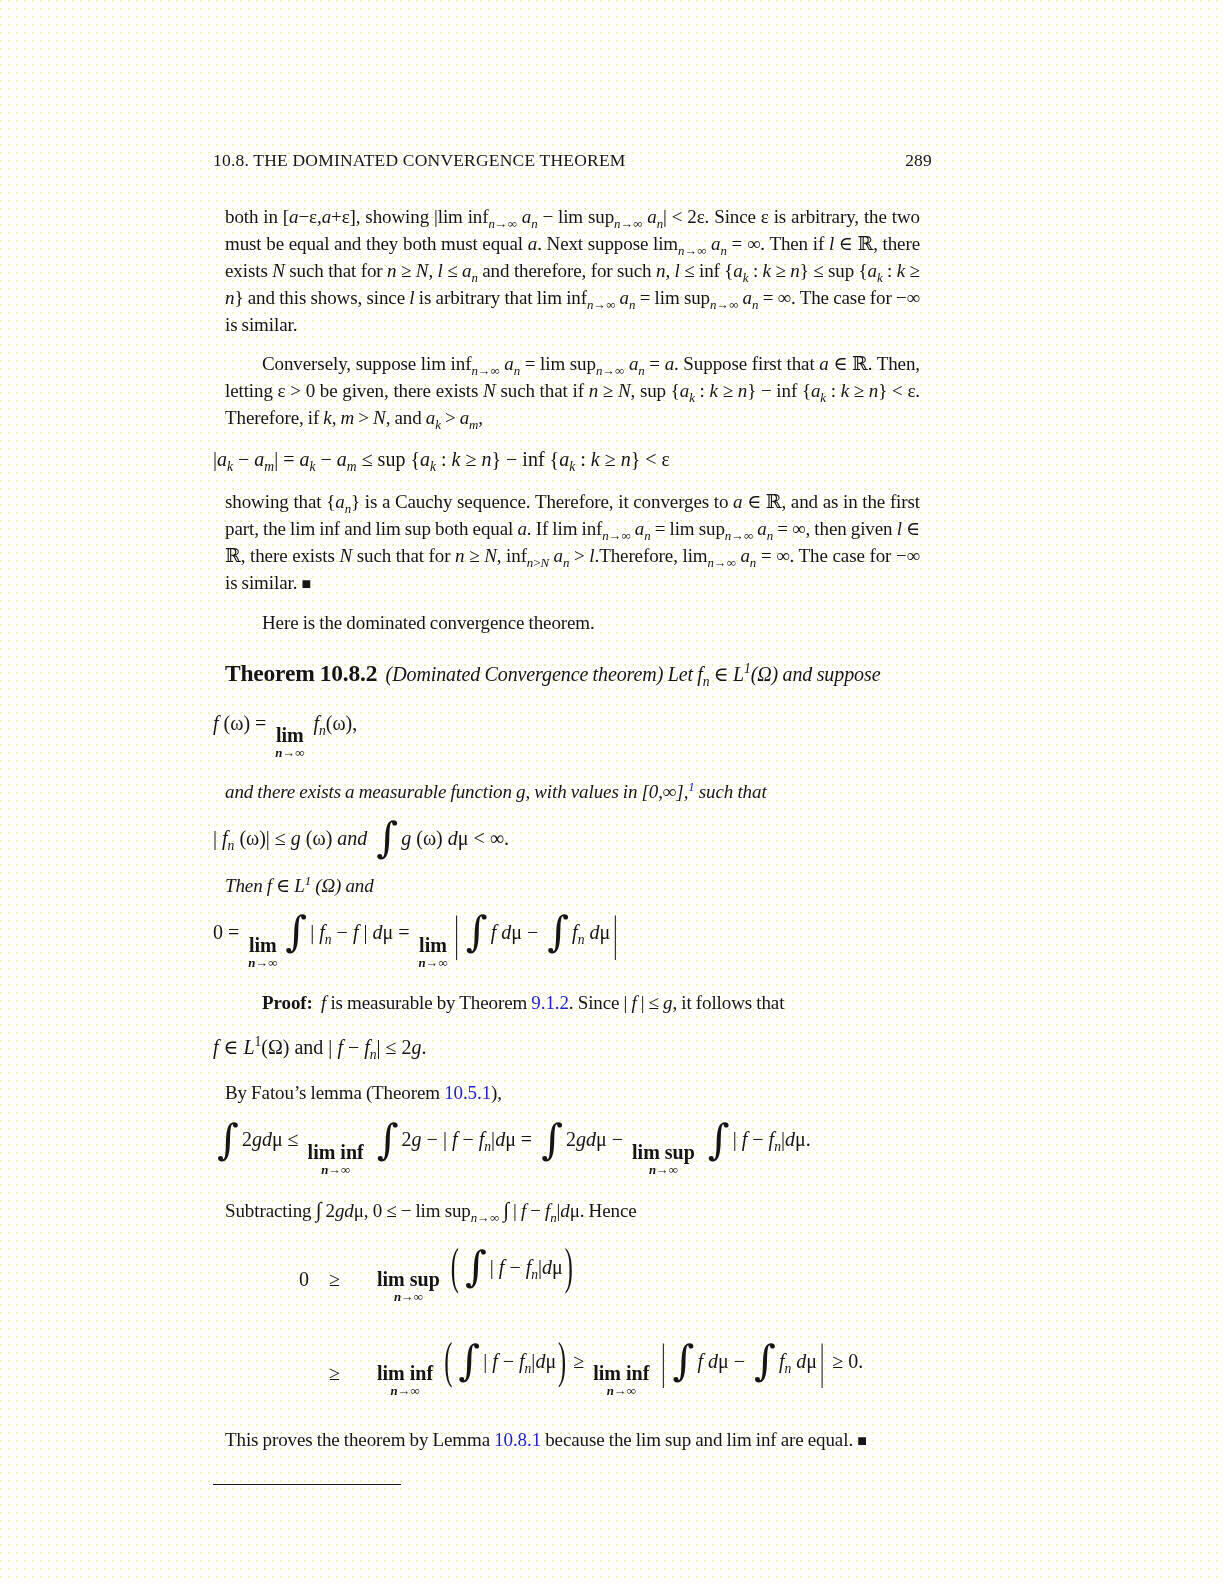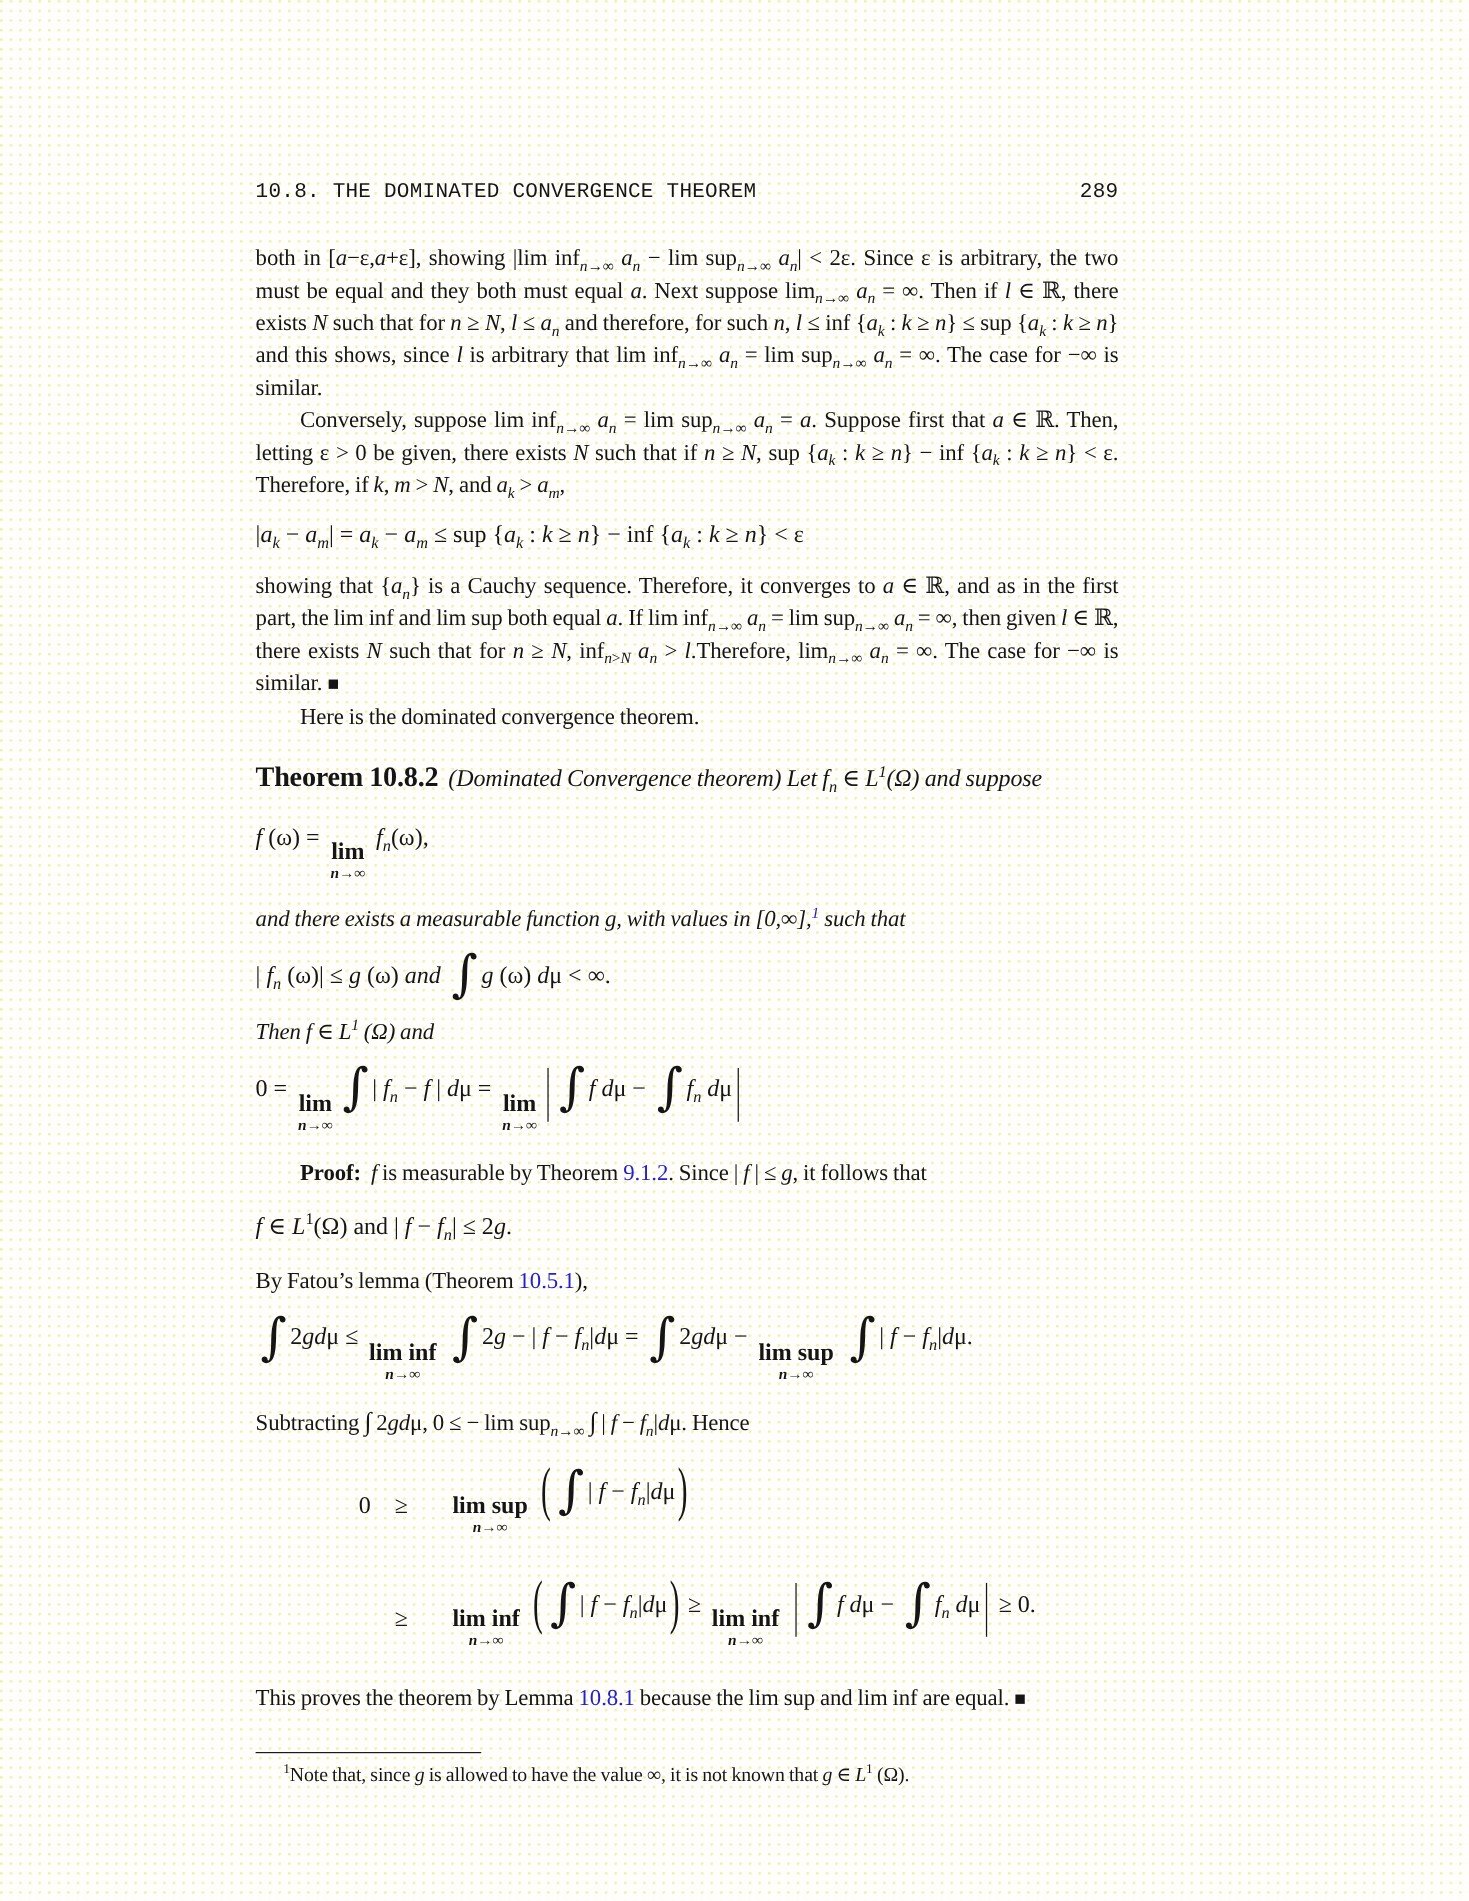--- a/index.html
+++ b/index.html
@@ -6,22 +6,22 @@
   body{
     width:1224px;height:1584px;
     font-family:"Liberation Serif","DejaVu Serif",serif;
     color:#151515;
     background-color:#fffefb;
     background-image:radial-gradient(circle at 1px 1px, rgba(230,224,120,0.5) 1px, transparent 1.45px);
     background-size:8px 8px;
   }
   .page{position:relative;width:1224px;height:1584px;overflow:hidden;}
   .sheet{position:absolute;left:213px;top:150px;width:719px;}
-  .runhead{display:flex;justify-content:space-between;font-size:17.5px;letter-spacing:0.2px;margin-bottom:32px;font-family:Liberation Mono, monospace;}
-  p{margin:0;font-size:19px;line-height:27px;text-align:justify;letter-spacing:-0.1px;word-spacing:-0.5px;}
+  .runhead{display:flex;justify-content:space-between;font-size:17.5px;letter-spacing:0.2px;margin-bottom:32px;}
+  p{margin:12px;font-size:19px;line-height:27px;text-align:justify;letter-spacing:-0.1px;word-spacing:-0.5px;}
   .ind{text-indent:37px;}
   .itpara{font-style:italic;}
   sub,sup{line-height:0;font-size:68%;}
   .lk{color:#2222cc;}
   .qed{font-size:0.85em;}
   .disp{font-size:20px;text-align:left;margin:15px 0;line-height:1.35;}
   .disp.big{margin:20px 0;}
   .ls{display:inline-flex;flex-direction:column;align-items:center;line-height:1;vertical-align:-0.62em;margin:0 4px;font-weight:bold;}
   .lo{font-size:64%;margin-top:2px;}
   .I{font-size:210%;line-height:0;vertical-align:-0.17em;margin:0 3px 0 4px;font-family:"DejaVu Serif",serif;}
@@ -84,16 +84,15 @@
       <span class="a2r">≥</span>
       <span class="a2c"><span class="ls">lim sup<span class="lo"><i>n</i>→∞</span></span> <span class="bp">(</span><span class="I">∫</span>| <i>f</i> − <i>f<sub>n</sub></i>|<i>d</i>μ<span class="bp">)</span></span>
       <span class="a2l"></span>
       <span class="a2r">≥</span>
       <span class="a2c"><span class="ls">lim inf<span class="lo"><i>n</i>→∞</span></span> <span class="bp">(</span><span class="I">∫</span>| <i>f</i> − <i>f<sub>n</sub></i>|<i>d</i>μ<span class="bp">)</span> ≥ <span class="ls">lim inf<span class="lo"><i>n</i>→∞</span></span> <span class="tb">|</span><span class="I">∫</span><i>f d</i>μ − <span class="I">∫</span><i>f<sub>n</sub></i> <i>d</i>μ<span class="tb">|</span> ≥ 0.</span>
     </div>
 
     <p>This proves the theorem by Lemma <span class="lk">10.8.1</span> because the lim sup and lim inf are equal. <span class="qed">■</span></p>
 
     <div class="fnrule"></div>
-    <p class="fnote"><sup>1</sup>Note that, since <i>g</i> is allowed to have the value ∞, it is not known that <i>g</i> ∈ <i>L</i><sup>1</sup> (Ω).</p>
 
   </div>
 </div>
 
 </body></html>

